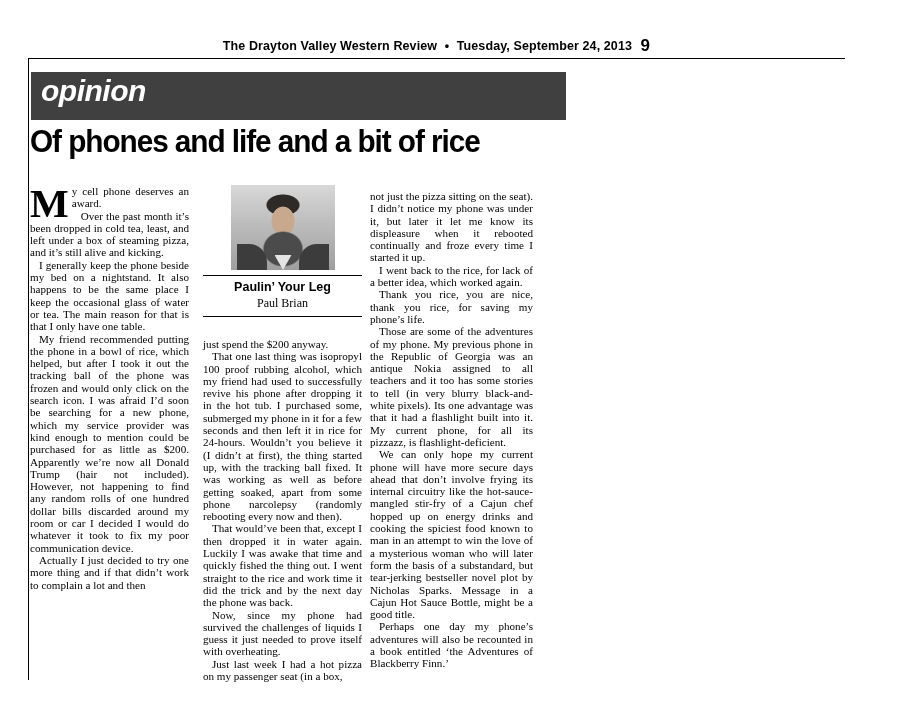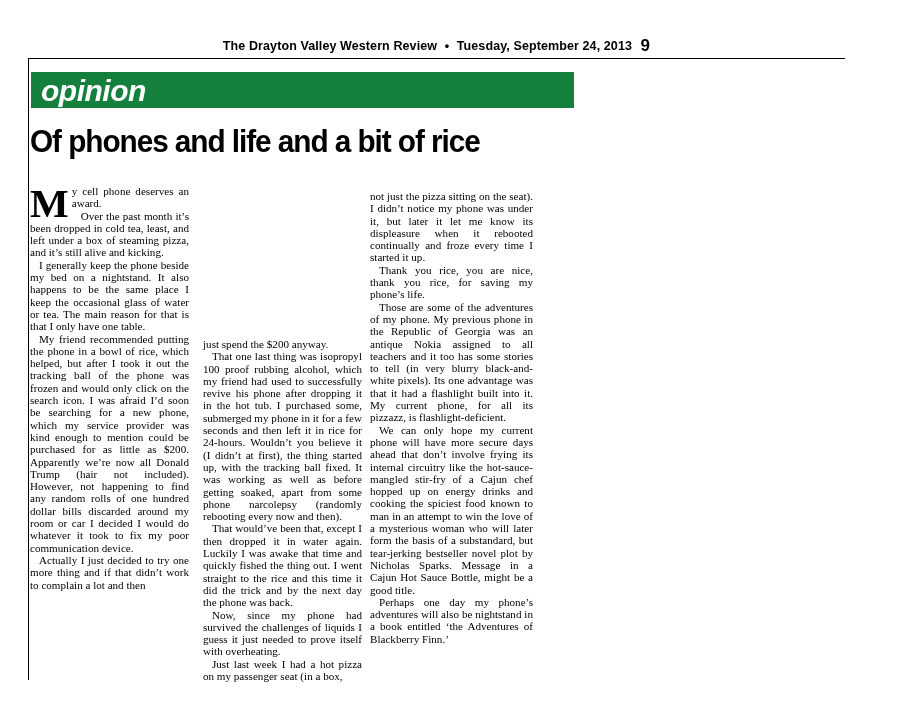--- a/index.html
+++ b/index.html
@@ -63,23 +63,22 @@
     height: 622px;
     background: #000;
   }
 
   
   .banner {
     position: absolute;
     left: 31px;
     top: 72px;
     width: 535px;
-    height: 36px;
-    background: #15803d;
-    padding-left: 8px;
+    height: 48px;
+    background: #404040;
   }
   .banner-text {
     position: absolute;
     left: 10px;
     top: 2px;
     font-family: "Liberation Sans", sans-serif;
     font-style: italic;
     font-weight: bold;
     font-size: 30px;
     color: #ffffff;
@@ -216,30 +215,42 @@
   <div class="headline">Of phones and life and a bit of rice</div>
 
   <div class="col" id="col1">
     <p class="first"><span class="dropcap">M</span><span>y cell phone deserves an award.</span></p>
     <p>Over the past month it’s been dropped in cold tea, least, and left under a box of steaming pizza, and it’s still alive and kicking.</p>
     <p>I generally keep the phone beside my bed on a nightstand. It also happens to be the same place I keep the occasional glass of water or tea. The main reason for that is that I only have one table.</p>
     <p>My friend recommended putting the phone in a bowl of rice, which helped, but after I took it out the tracking ball of the phone was frozen and would only click on the search icon. I was afraid I’d soon be searching for a new phone, which my service provider was kind enough to mention could be purchased for as little as $200. Apparently we’re now all Donald Trump (hair not included). However, not happening to find any random rolls of one hundred dollar bills discarded around my room or car I decided I would do whatever it took to fix my poor communication device.</p>
     <p>Actually I just decided to try one more thing and if that didn’t work to complain a lot and then</p>
   </div>
 
+  <div class="photo-block">
+    <div class="photo">
+      <div class="shoulder-l"></div>
+      <div class="shoulder-r"></div>
+      <div class="collar"></div>
+    </div>
+    <div class="byline-rule"></div>
+    <div class="col-title">Paulin’ Your Leg</div>
+    <div class="col-author">Paul Brian</div>
+    <div class="byline-rule2"></div>
+  </div>
 
   <div class="col" id="col2">
     <p class="first">just spend the $200 anyway.</p>
     <p>That one last thing was isopropyl 100 proof rubbing alcohol, which my friend had used to successfully revive his phone after dropping it in the hot tub. I purchased some, submerged my phone in it for a few seconds and then left it in rice for 24-hours. Wouldn’t you believe it (I didn’t at first), the thing started up, with the tracking ball fixed. It was working as well as before getting soaked, apart from some phone narcolepsy (randomly rebooting every now and then).</p>
-    <p>That would’ve been that, except I then dropped it in water again. Luckily I was awake that time and quickly fished the thing out. I went straight to the rice and this time it did the trick and by the next day the phone was back.</p>
+    <p>That would’ve been that, except I then dropped it in water again. Luckily I was awake that time and quickly fished the thing out. I went straight to the rice and work time it did the trick and by the next day the phone was back.</p>
     <p>Now, since my phone had survived the challenges of liquids I guess it just needed to prove itself with overheating.</p>
     <p>Just last week I had a hot pizza on my passenger seat (in a box,</p>
   </div>
 
   <div class="col" id="col3">
     <p class="first">not just the pizza sitting on the seat). I didn’t notice my phone was under it, but later it let me know its displeasure when it rebooted continually and froze every time I started it up.</p>
+    <p>I went back to the rice, for lack of a better idea, which worked again.</p>
     <p>Thank you rice, you are nice, thank you rice, for saving my phone’s life.</p>
     <p>Those are some of the adventures of my phone. My previous phone in the Republic of Georgia was an antique Nokia assigned to all teachers and it too has some stories to tell (in very blurry black-and-white pixels). Its one advantage was that it had a flashlight built into it. My current phone, for all its pizzazz, is flashlight-deficient.</p>
     <p>We can only hope my current phone will have more secure days ahead that don’t involve frying its internal circuitry like the hot-sauce-mangled stir-fry of a Cajun chef hopped up on energy drinks and cooking the spiciest food known to man in an attempt to win the love of a mysterious woman who will later form the basis of a substandard, but tear-jerking bestseller novel plot by Nicholas Sparks. Message in a Cajun Hot Sauce Bottle, might be a good title.</p>
-    <p>Perhaps one day my phone’s adventures will also be nightstand in a book entitled ‘the Adventures of Blackberry Finn.’</p>
+    <p>Perhaps one day my phone’s adventures will also be recounted in a book entitled ‘the Adventures of Blackberry Finn.’</p>
   </div>
 
 </div>
 
 </body></html>

